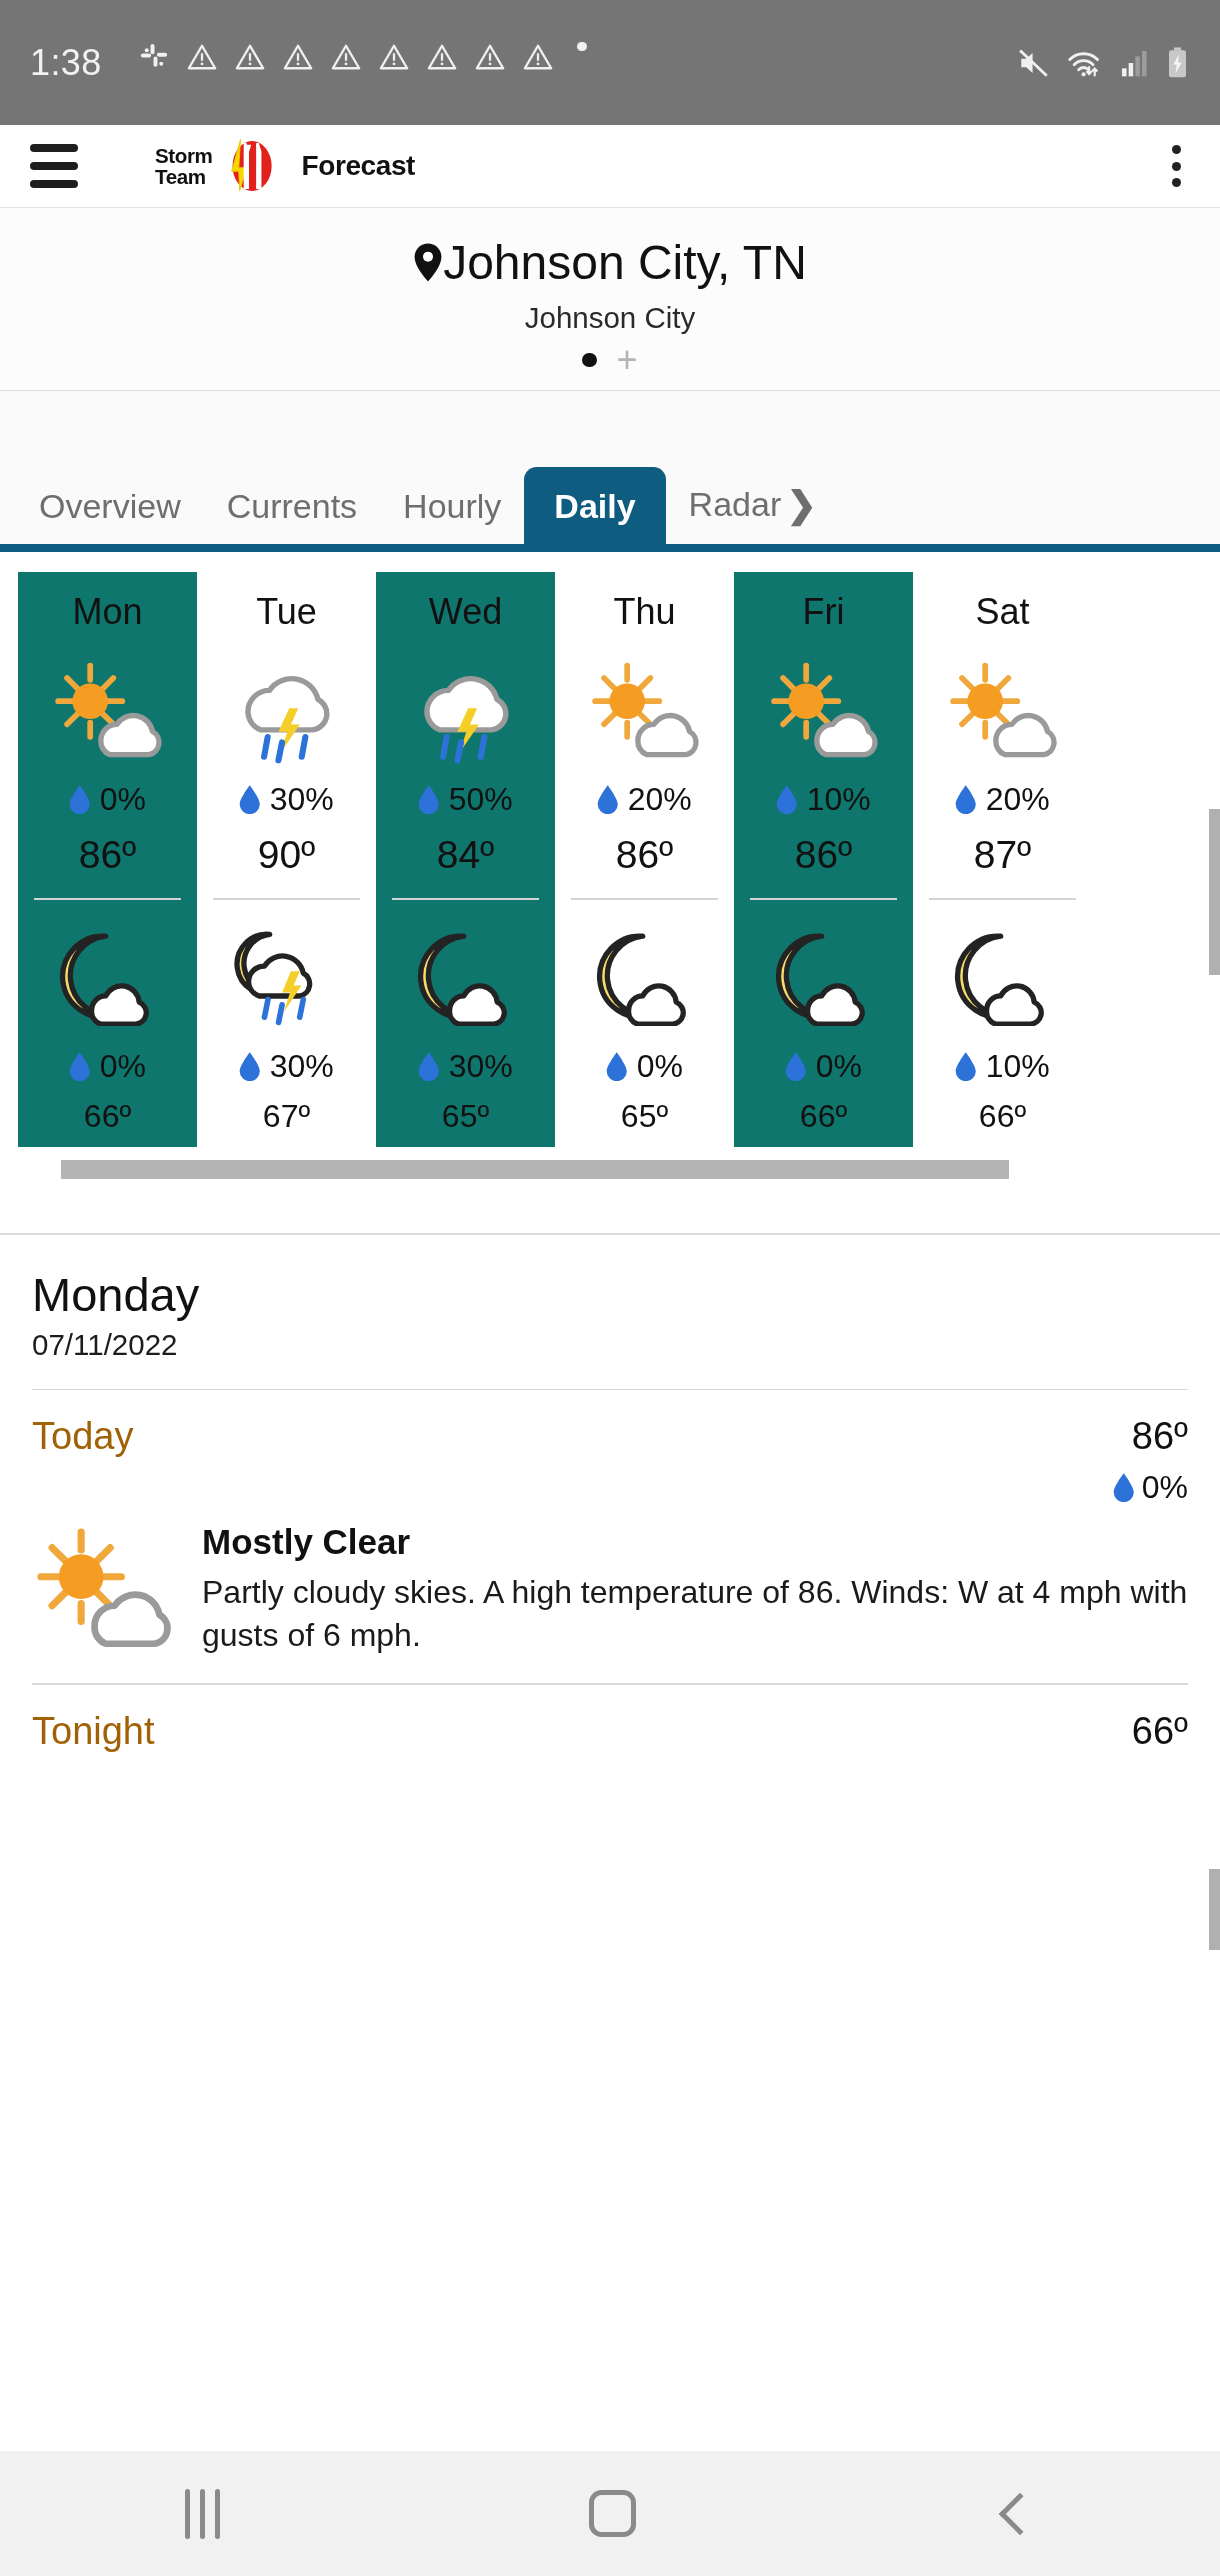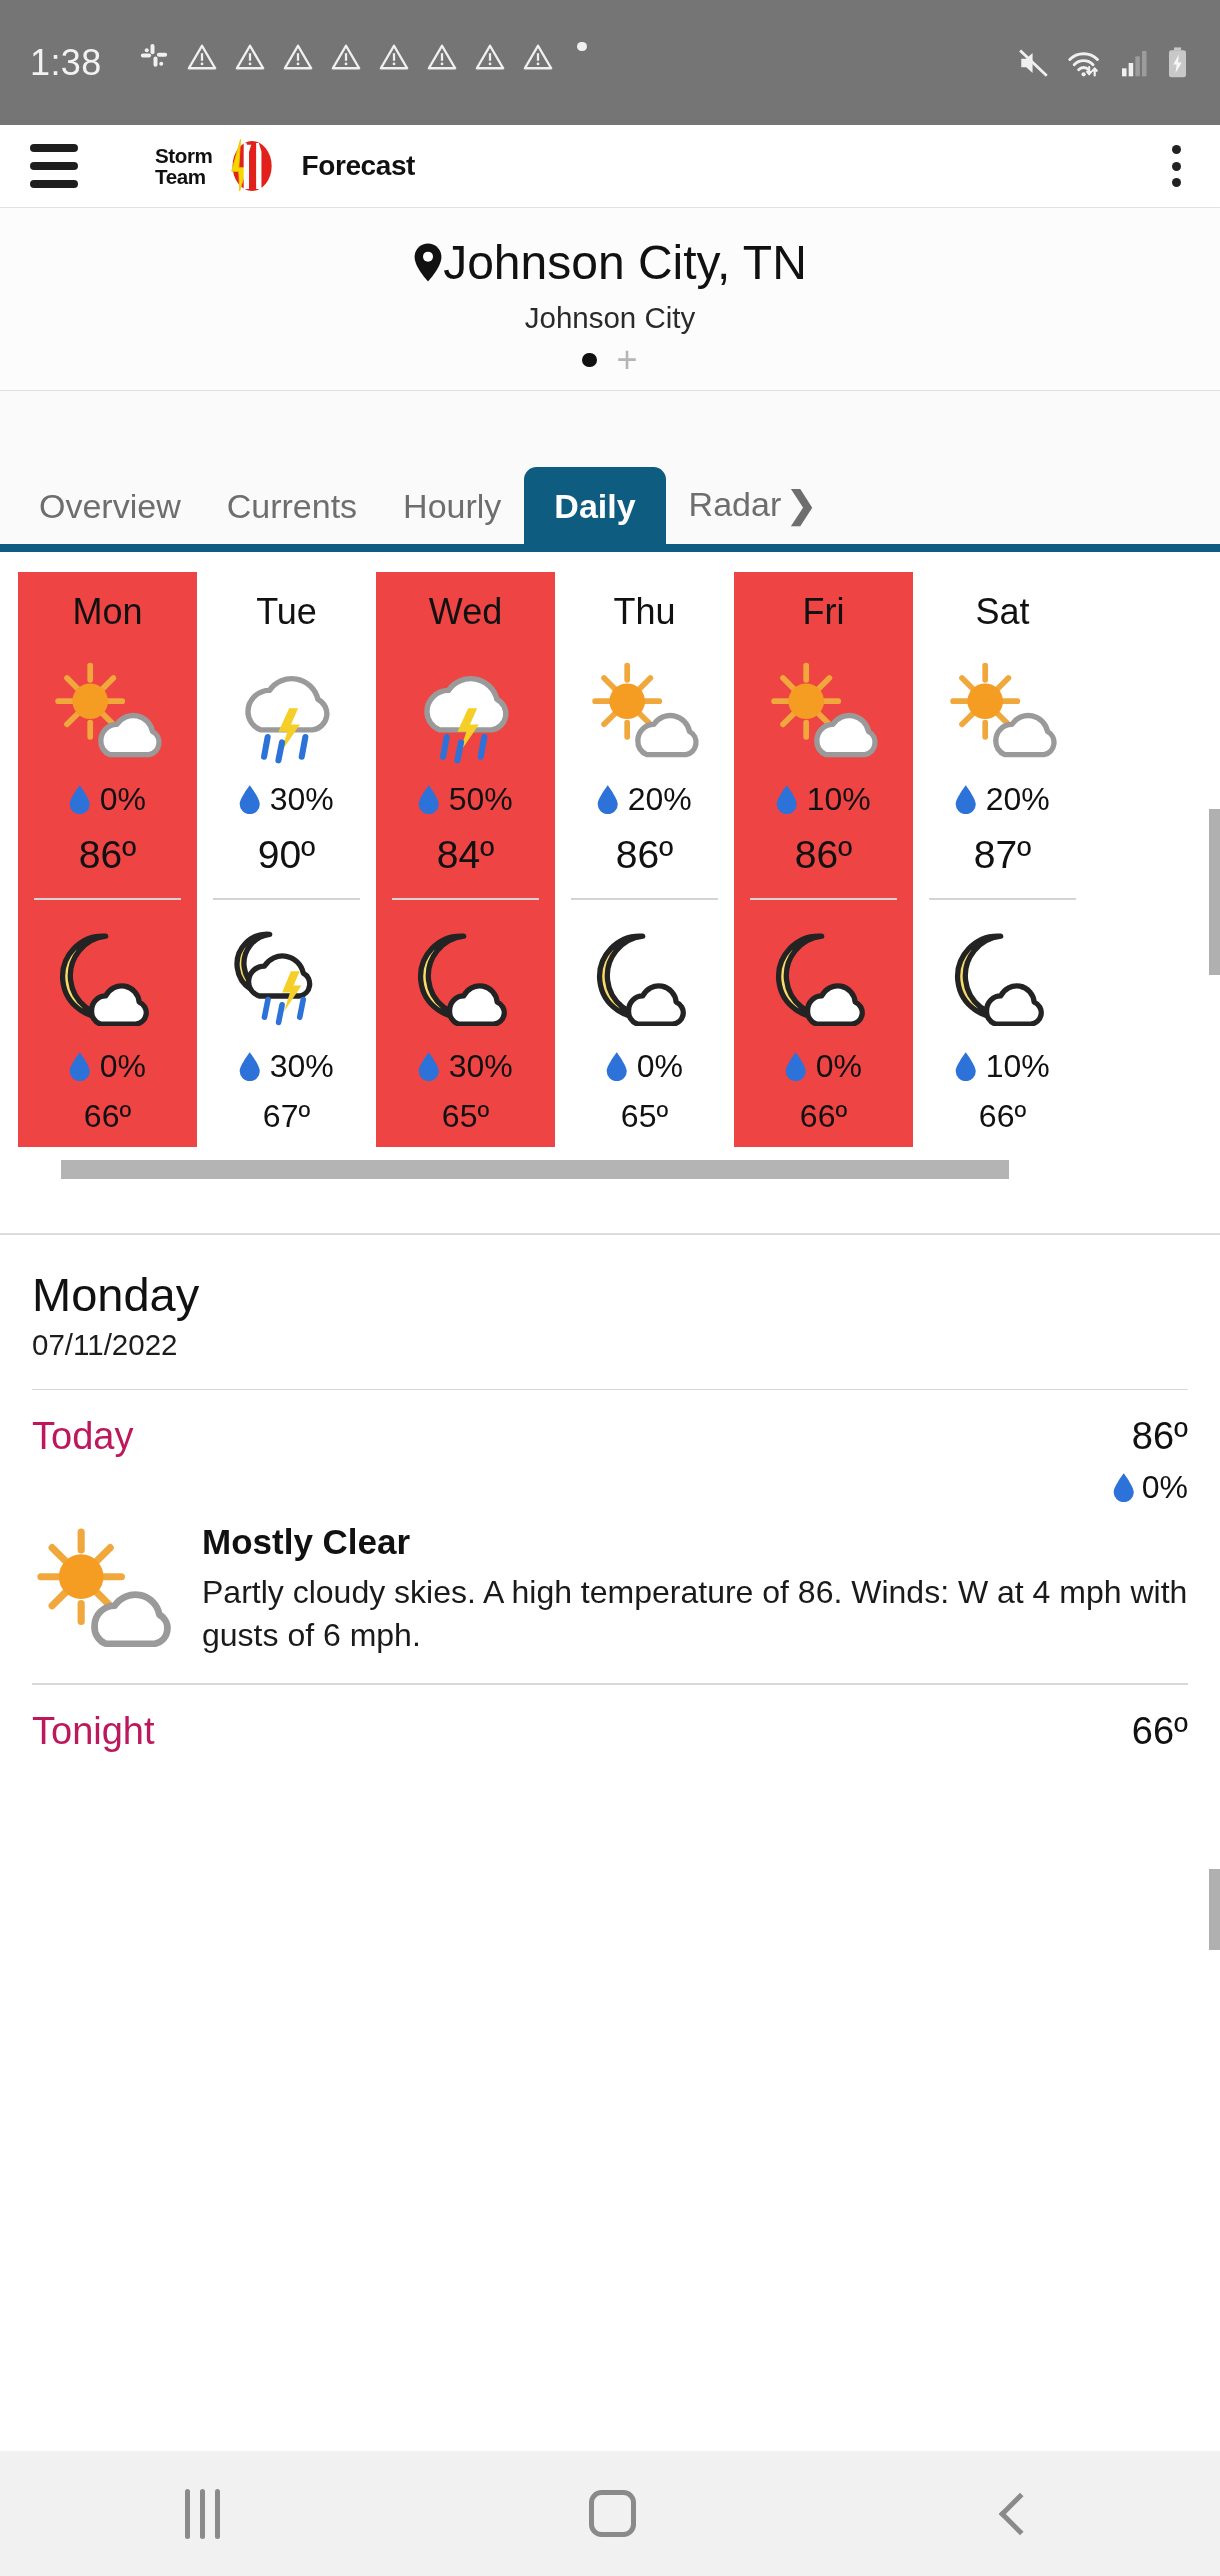--- a/index.html
+++ b/index.html
@@ -63,39 +63,39 @@
     border-radius: 12.5px 12.5px 0 0; padding: 19.7px 30px 18px; margin-top: 37px;
   }
   .tab-radar { display: flex; align-items: center; gap: 5.4px; padding-right: 0;}
   .chev { font-weight: bold; font-size: 36px; color: #6e6e6e; }
   .tabrule { height: 8px; background: #0e5c80; }
 
   
   .strip-outer { position: relative; background: #fff; padding-top: 19.7px;}
   .strip { display: flex; padding: 0 18px; }
   .dcard { width: 179px; flex: 0 0 179px; text-align: center; padding: 19.7px 0 12.5px; }
-  .dcard.shade { background: #ef4444; }
+  .dcard.shade { background: #0f766e; }
   .dname { font-size: 36px; color: #111; }
   .dicon { height: 116px; display: flex; align-items: center; justify-content: center; margin: 19.7px 0 12.5px; }
   .prow { display: flex; align-items: center; justify-content: center; gap: 9px; font-size: 32px; color: #111; }
   .drop { width: 21.5px; height: 29px; flex: 0 0 21.5px; }
   .dtemp { font-size: 39px; color: #111; margin-top: 14.3px; }
   .dsplit { height: 1.8px; background: #d4d4d4; margin: 21.5px 16px 0; }
   .ntemp { font-size: 32px; color: #111; margin-top: 12.5px; }
   .hscroll { height: 19.7px; background: #b4b4b4; width: 948px; margin: 12.5px 0 0 61px; }
   .strip-sep { height: 1.8px; background: #dcdcdc; margin-top: 54px; }
 
   
   .detail { padding: 0 32px; }
   .dayname { font-size: 47px; color: #111; margin-top: 32px; }
   .daydate { font-size: 29.5px; color: #1c1c1c; margin-top: 5.4px; }
   .hr { height: 1.8px; background: #d8d8d8; margin: 27px 0 0; }
   .period { padding: 25px 0 0; }
   .prow-top { display: flex; align-items: flex-start; }
-  .plabel { font-size: 38px; color: #be185d; flex: 1; }
+  .plabel { font-size: 38px; color: #a16207; flex: 1; }
   .pright { text-align: right; }
   .ptemp { font-size: 38px; color: #111; }
   .ppop { display: flex; align-items: center; justify-content: flex-end; gap: 7.2px; font-size: 32px; color: #111; margin-top: 10.7px; }
   .pbody { display: flex; gap: 27px; margin-top: 16px; }
   .pbody .bigicon { flex: 0 0 143px; height: 134px; display:flex; align-items:center; justify-content:center;}
   .pcond { font-size: 35px; font-weight: bold; color: #111; }
   .pdesc { font-size: 32px; color: #1a1a1a; line-height: 1.33; margin-top: 9px; }
 
   
   .vscroll { position: absolute; right: 0; width: 10.7px; background: #b0b0b0; border-radius: 0; }

